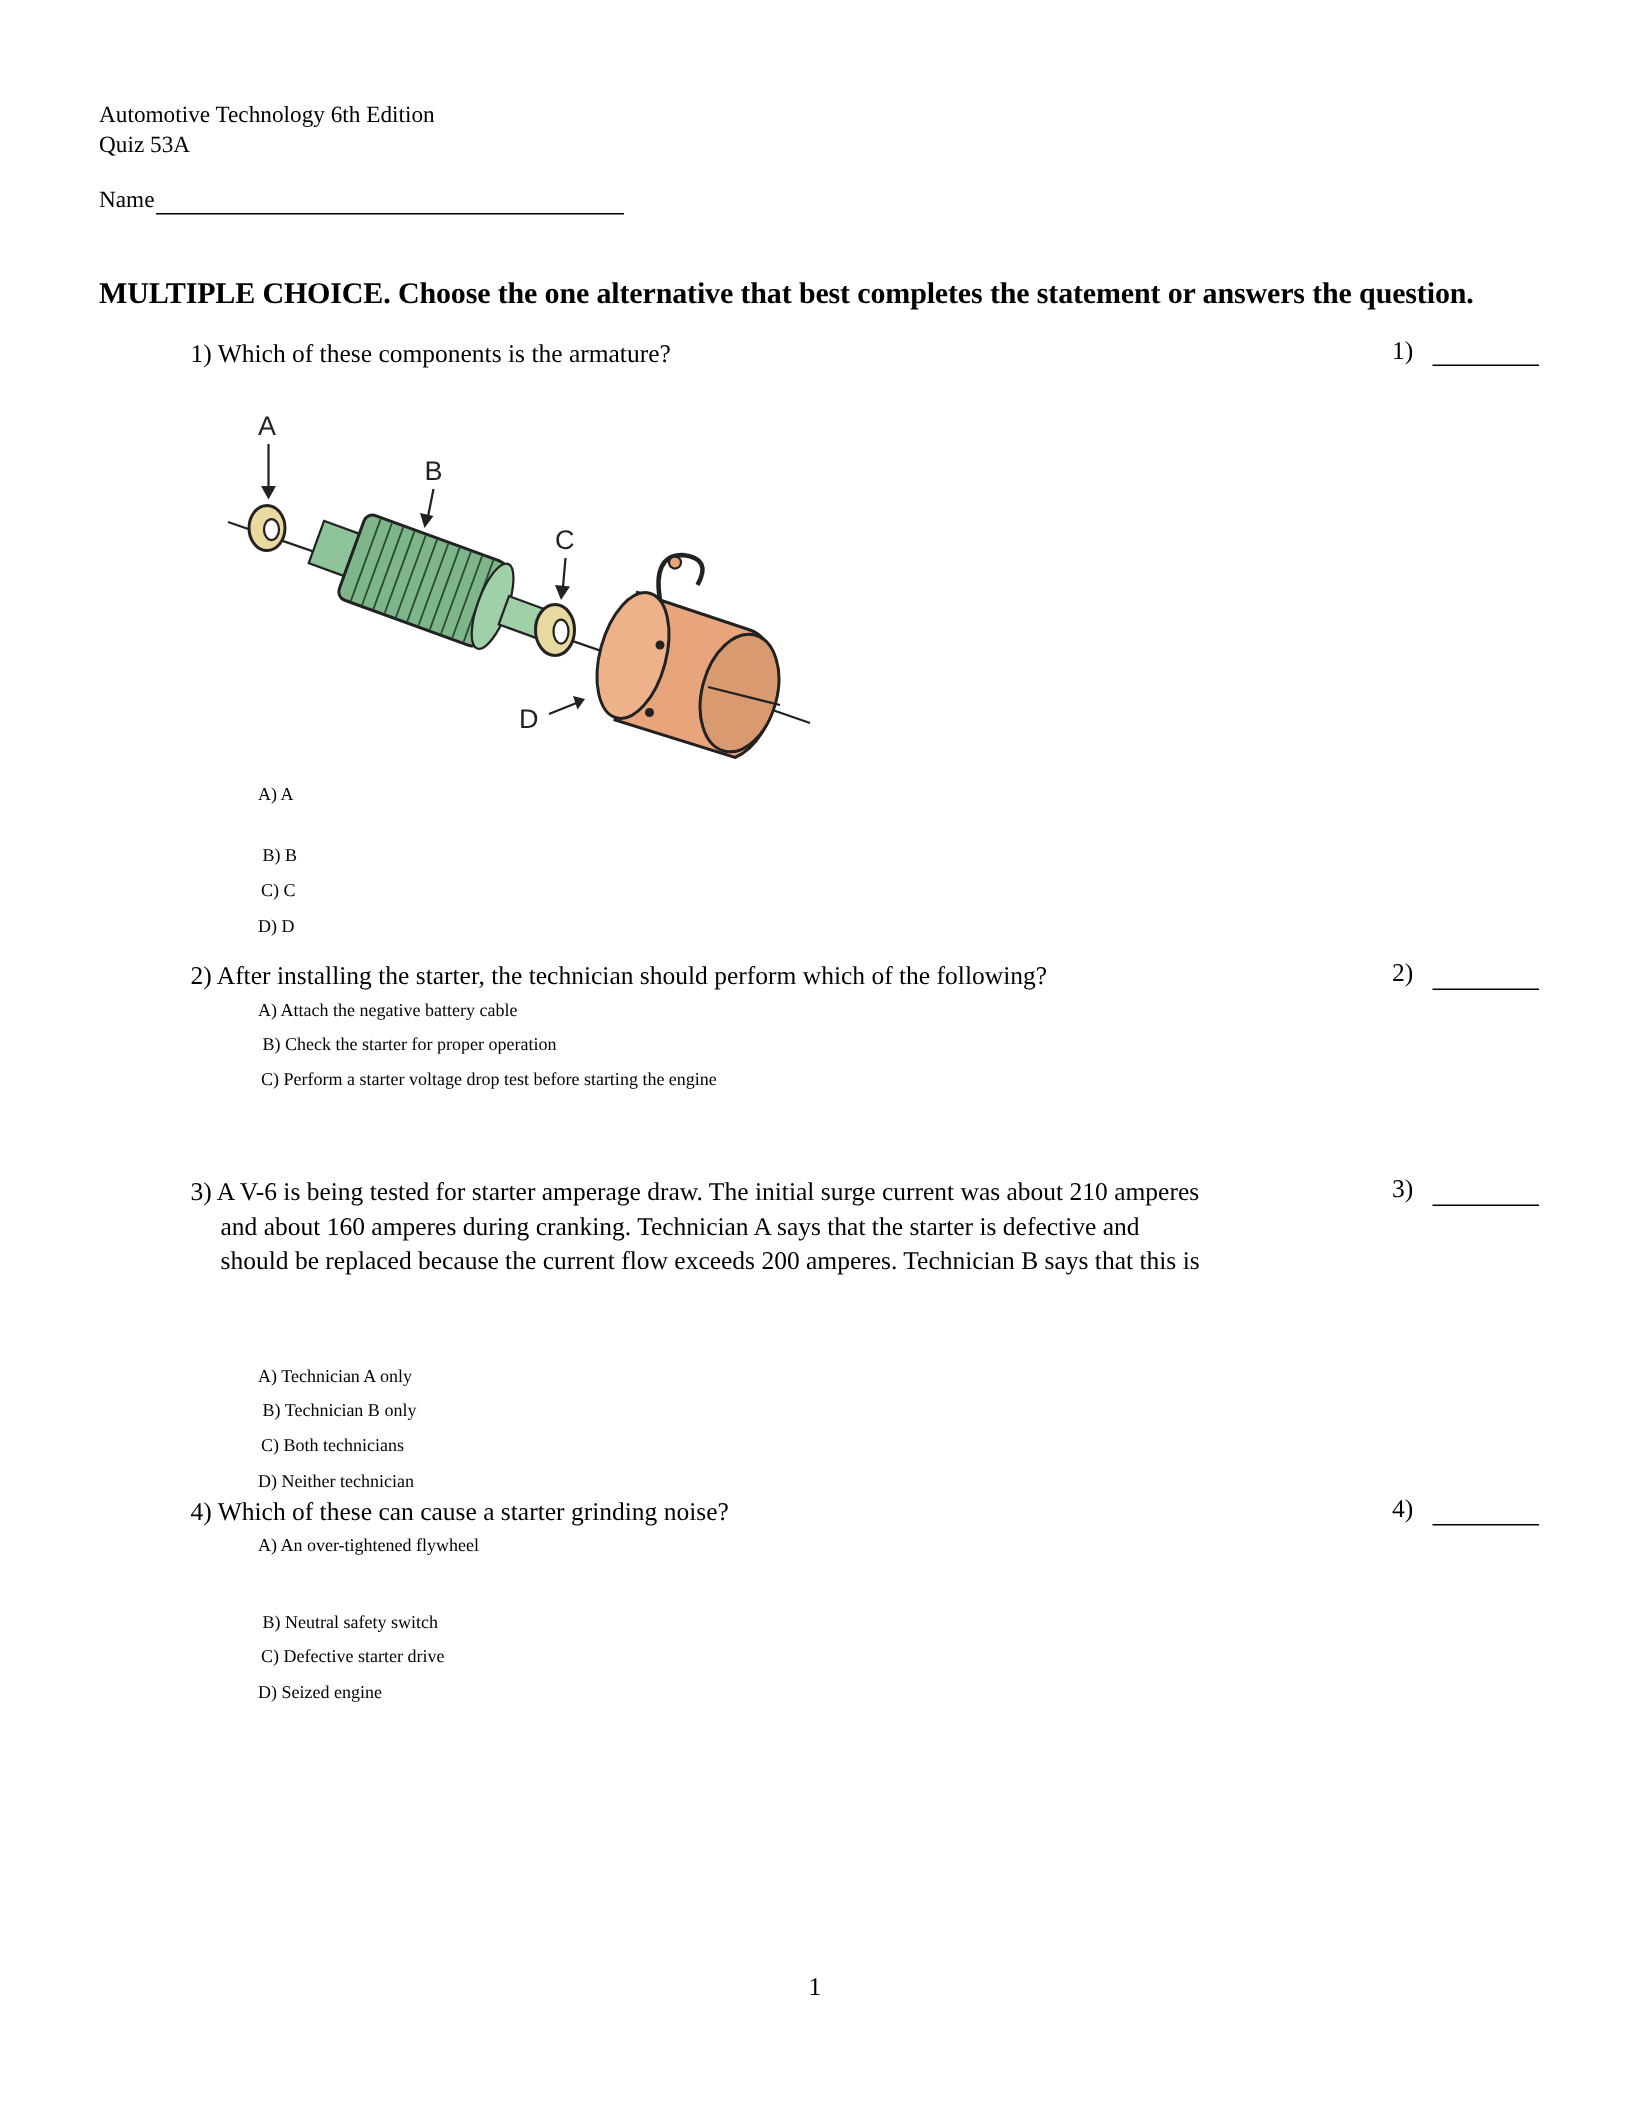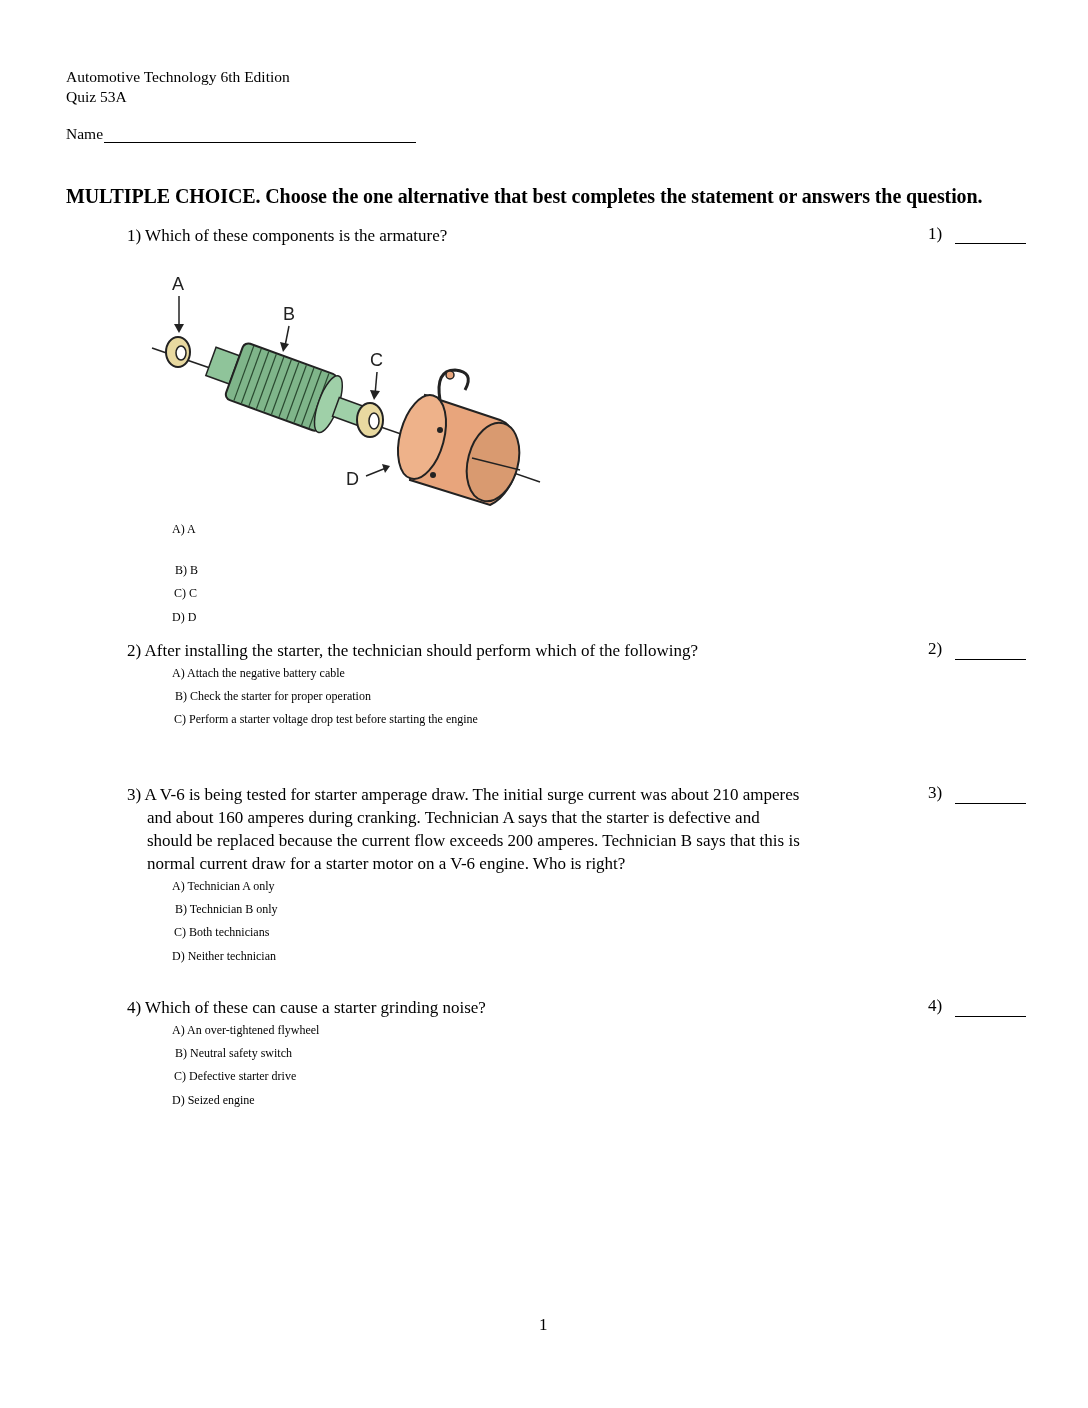--- a/index.html
+++ b/index.html
@@ -110,34 +110,33 @@
 <div class="abs opt" style="top:662px;">
   <div>A) Attach the negative battery cable</div>
   <div style="padding-left:3px;">B) Check the starter for proper operation</div>
   <div style="padding-left:2px;">C) Perform a starter voltage drop test before starting the engine</div>
 </div>
 
 <div class="abs q qtext" style="top:783px;">
   <span>3) A V-6 is being tested for starter amperage draw. The initial surge current was about 210 amperes</span>
   <span class="cont">and about 160 amperes during cranking. Technician A says that the starter is defective and</span>
   <span class="cont">should be replaced because the current flow exceeds 200 amperes. Technician B says that this is</span>
-  <span class="cont">normal current draw for a starter motor on a V-6 engine. Who is right?</span>
 </div>
 <div class="abs ansnum" style="top:783px;">3)</div>
 <div class="abs ansline" style="top:802px;"></div>
-<div class="abs opt" style="top:875px;">
+<div class="abs opt" style="top:906px;">
   <div>A) Technician A only</div>
   <div style="padding-left:3px;">B) Technician B only</div>
   <div style="padding-left:2px;">C) Both technicians</div>
   <div>D) Neither technician</div>
 </div>
 
 <div class="abs q qtext" style="top:996px;">4) Which of these can cause a starter grinding noise?</div>
 <div class="abs ansnum" style="top:996px;">4)</div>
 <div class="abs ansline" style="top:1015px;"></div>
 <div class="abs opt" style="top:1019px;">
   <div>A) An over-tightened flywheel</div>
-  <div style="padding-left:3px;">B) Neutral safety switch</div>
+  <div style="padding-left:3px;margin-top:28px;">B) Neutral safety switch</div>
   <div style="padding-left:2px;">C) Defective starter drive</div>
   <div>D) Seized engine</div>
 </div>
 
 <div class="abs pagenum">1</div>
 
 </body></html>

